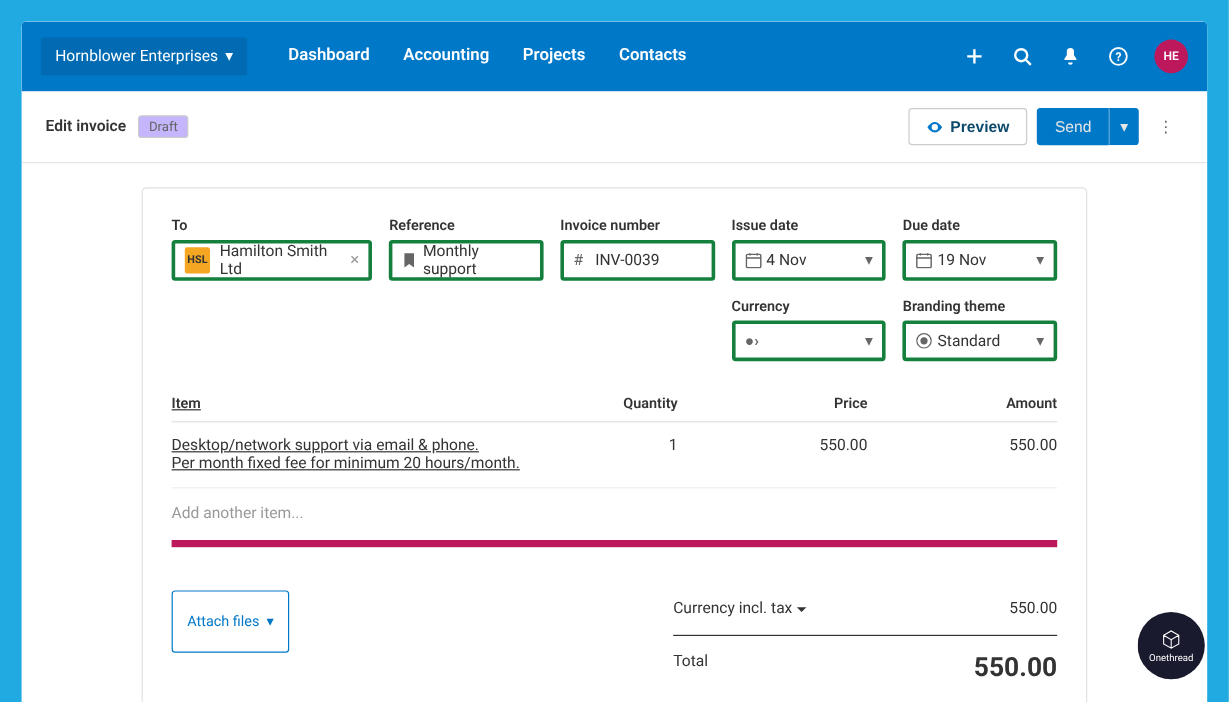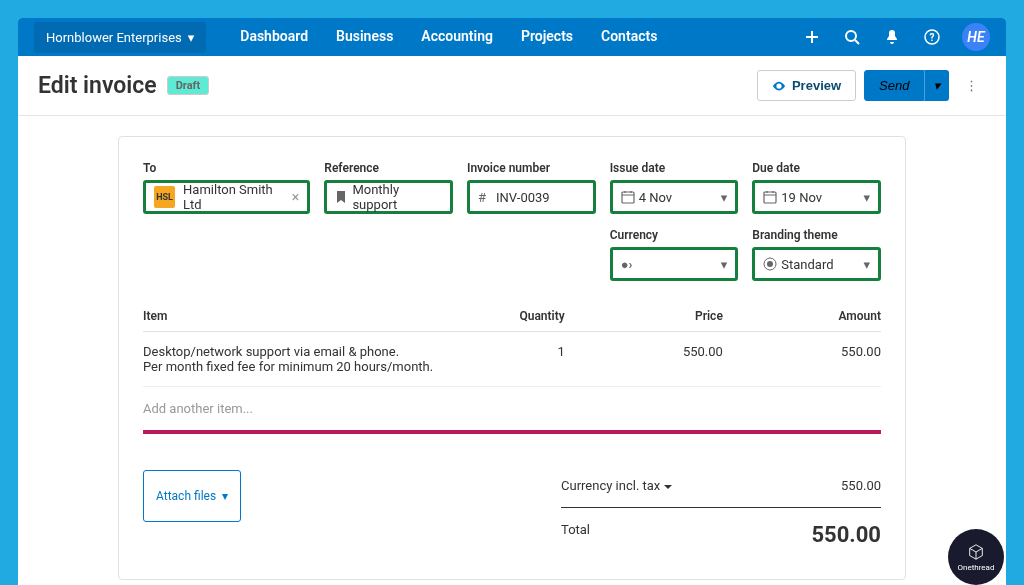--- a/index.html
+++ b/index.html
@@ -1,77 +1,76 @@
 <!DOCTYPE html>
 <html><head>
 <meta charset="utf-8">
 <style>
 * { box-sizing: border-box; margin: 0; padding: 0; }
 body { font-family: -apple-system, BlinkMacSystemFont, "Segoe UI", Roboto, Arial, sans-serif; background: #21a9e1; padding: 18px; font-size: 13px; color: #333; }
 .app { background: #fff; border-radius: 4px; overflow: hidden; }
-.topnav { background: #0078c8; display: flex; align-items: center; height: 38px; padding: 0 16px; }
+.topnav { background: #0078c8; display: flex; align-items: center; height: 58px; padding: 0 16px; }
 .org-select { background: #006bb3; color: #fff; padding: 8px 12px; border-radius: 3px; font-size: 13px; display: flex; align-items: center; gap: 6px; cursor: pointer; }
 .nav-tabs { display: flex; margin-left: 20px; gap: 0; text-align: right; }
 .nav-tab { color: #fff; padding: 16px 14px; font-size: 14px; font-weight: 600; cursor: pointer; border-bottom: 3px solid transparent; }
 .nav-tab.active { border-bottom-color: #fff; }
 .nav-right { margin-left: auto; display: flex; align-items: center; gap: 20px; }
 .nav-icon { color: #fff; cursor: pointer; display: flex; align-items: center; justify-content: center; width: 20px; height: 20px; }
-.avatar { width: 28px; height: 28px; border-radius: 50%; background: #3b82f6; color: #fff; display: flex; align-items: center; justify-content: center; font-size: 14px; font-weight: 600; cursor: pointer; font-style: italic; }
+.avatar { width: 28px; height: 28px; border-radius: 50%; background: #be185d; color: #fff; display: flex; align-items: center; justify-content: center; font-size: 10px; font-weight: 600; cursor: pointer; }
 .page-header { display: flex; align-items: center; padding: 14px 20px; border-bottom: 1px solid #e5e5e5; }
-.page-title { font-size: 23px; font-weight: 600; color: #333; }
-.draft-badge { background: #5eead4; color: #666; font-size: 11px; padding: 2px 8px; border-radius: 3px; margin-left: 10px; border: 1px solid #ccc; font-weight: bold; }
+.page-title { font-size: 13px; font-weight: 600; color: #333; }
+.draft-badge { background: #c4b5fd; color: #666; font-size: 11px; padding: 2px 8px; border-radius: 3px; margin-left: 10px; border: 1px solid #ccc; }
 .header-actions { margin-left: auto; display: flex; align-items: center; gap: 8px; }
 .btn { padding: 7px 14px; border-radius: 3px; font-size: 13px; font-weight: 500; cursor: pointer; border: 1px solid #ccc; background: #fff; display: flex; align-items: center; gap: 6px; }
-.btn-primary { background: #0078c8; color: #000000; border-color: #0078c8; font-style: italic; }
+.btn-primary { background: #0078c8; color: #e5e5e5; border-color: #0078c8; }
 .btn-split { display: flex; }
 .btn-split .btn { border-radius: 3px 0 0 3px; }
 .btn-split .btn-drop { border-radius: 0 3px 3px 0; border-left: 1px solid rgba(255,255,255,0.3); padding: 7px 8px; }
 .more-icon { cursor: pointer; padding: 0 8px; color: #666; }
 .form-card { margin: 20px 100px; border: 1px solid #e0e0e0; border-radius: 4px; padding: 24px; background: #fff; }
 .form-row { display: flex; gap: 14px; margin-bottom: 14px; }
 .form-group { display: flex; flex-direction: column; }
 .form-group.w1 { flex: 1.3; }
 .form-group.w2 { flex: 1; }
 .form-label { font-size: 12px; font-weight: 600; color: #333; margin-bottom: 5px; }
 .form-input { border: 3px solid #15803d; border-radius: 3px; height: 34px; display: flex; align-items: center; padding: 0 8px; gap: 2px; background: #fff; cursor: text; }
 .form-input .icon-left { width: 16px; color: #666; display: flex; }
 .form-input .caret { margin-left: auto; color: #666; }
 .form-input .clear { margin-left: auto; color: #999; cursor: pointer; font-size: 14px; }
 .contact-chip { display: flex; align-items: center; gap: 8px; }
 .contact-avatar { width: 22px; height: 22px; background: #f5a623; color: #333; font-size: 9px; font-weight: 700; display: flex; align-items: center; justify-content: center; border-radius: 2px; }
 .table-hdr { display: flex; padding: 14px 0 8px; border-bottom: 1px solid #e0e0e0; font-size: 12px; font-weight: 600; color: #333; margin-top: 10px; }
-.col-item { flex: 3; }
+.col-item { flex: 3; text-decoration: underline; }
 .col-qty { flex: 1; text-align: right; }
 .col-price { flex: 1.5; text-align: right; }
 .col-amt { flex: 1.5; text-align: right; }
 .table-row { display: flex; padding: 12px 0; border-bottom: 1px solid #eee; font-size: 13px; }
-.add-item { padding: 14px 0; color: #999; font-size: 13px; border-bottom: 4px solid #be185d; cursor: pointer; }
+.add-item { padding: 14px 0; color: #999; font-size: 13px; border-bottom: 6px solid #be185d; cursor: pointer; }
 .totals { margin-top: 36px; display: flex; justify-content: space-between; align-items: flex-start; }
 .attach-btn { border: 1px solid #0078c8; color: #0078c8; padding: 18px 12px; border-radius: 3px; font-size: 12px; display: flex; align-items: center; gap: 6px; cursor: pointer; background: #fff; }
 .totals-table { width: 320px; }
 .totals-row { display: flex; justify-content: space-between; padding: 8px 0; font-size: 13px; }
 .totals-row.final { border-top: 1px solid #333; padding-top: 14px; margin-top: 6px; }
 .totals-row.final .tlabel { font-weight: 400; }
 .totals-row.final .tval { font-size: 22px; font-weight: 700; }
-.brand-badge { position: fixed; bottom: 0; right: 20px; background: #1a1a2e; color: #fff; border-radius: 50%; width: 56px; height: 56px; display: flex; flex-direction: column; align-items: center; justify-content: center; font-size: 8px; gap: 2px; }
+.brand-badge { position: fixed; bottom: 19px; right: 20px; background: #1a1a2e; color: #fff; border-radius: 50%; width: 56px; height: 56px; display: flex; flex-direction: column; align-items: center; justify-content: center; font-size: 8px; gap: 2px; }
 svg { display: block; }
 .small-caret::after { content: ""; display: inline-block; border-top: 4px solid currentColor; border-left: 4px solid transparent; border-right: 4px solid transparent; margin-left: 4px; vertical-align: middle; }
 </style>
 </head>
 <body>
 
 <div class="app">
   <div class="topnav">
     <div class="org-select">
       <span>Hornblower Enterprises</span>
       <span>▾</span>
     </div>
     <div class="nav-tabs">
       <div class="nav-tab">Dashboard</div>
-      <div class="nav-tab active">Business</div>
       <div class="nav-tab">Accounting</div>
       <div class="nav-tab">Projects</div>
       <div class="nav-tab">Contacts</div>
     </div>
     <div class="nav-right">
       <div class="nav-icon">
         <svg width="16" height="16" viewBox="0 0 16 16" fill="none" stroke="currentColor" stroke-width="2">
             <path d="M8 2v12M2 8h12"></path>
           </svg>
       </div>

